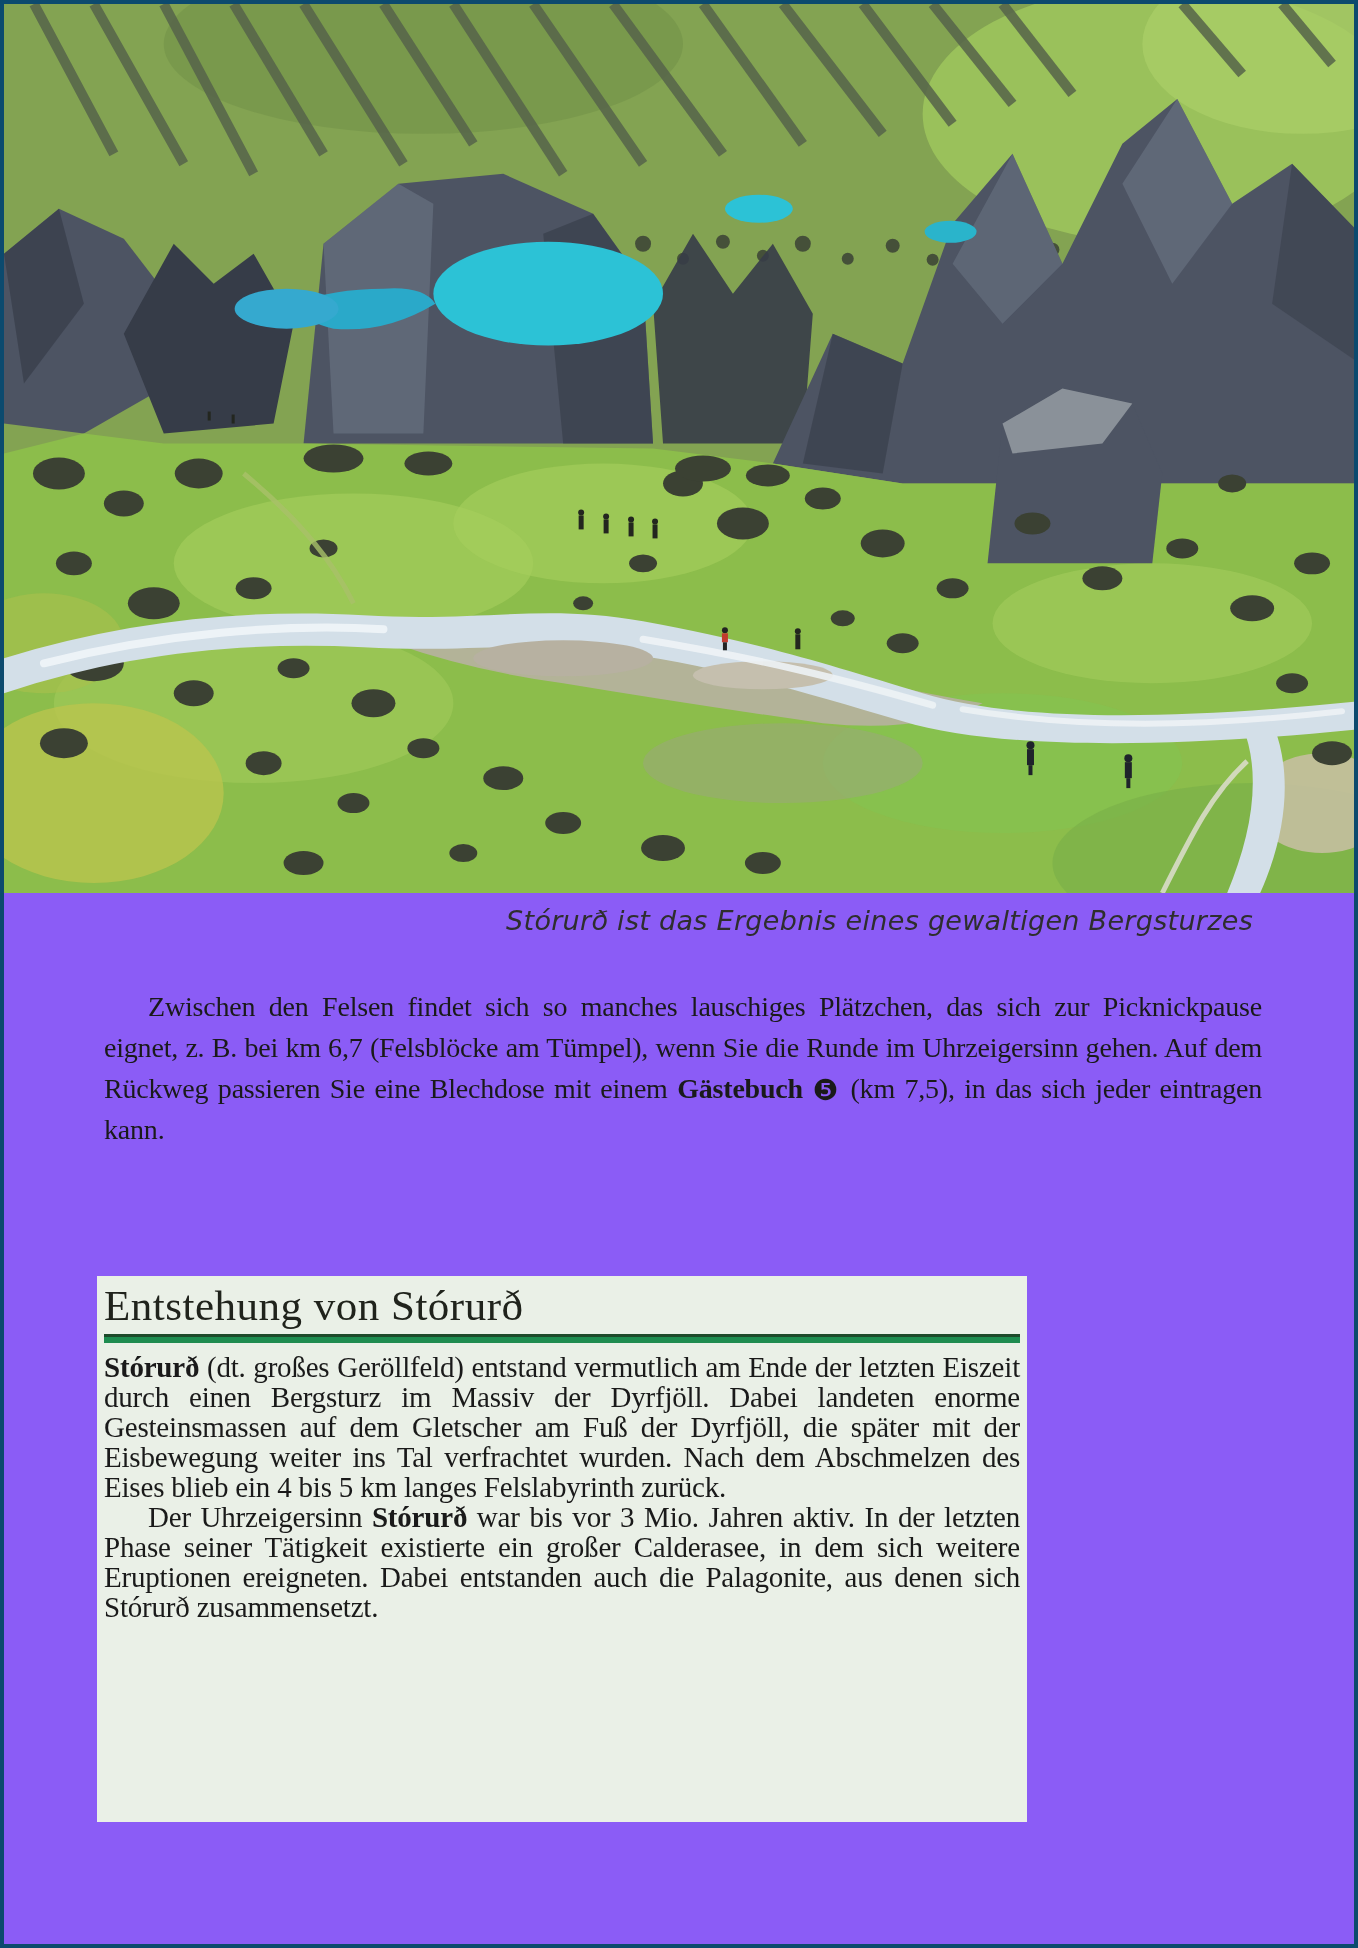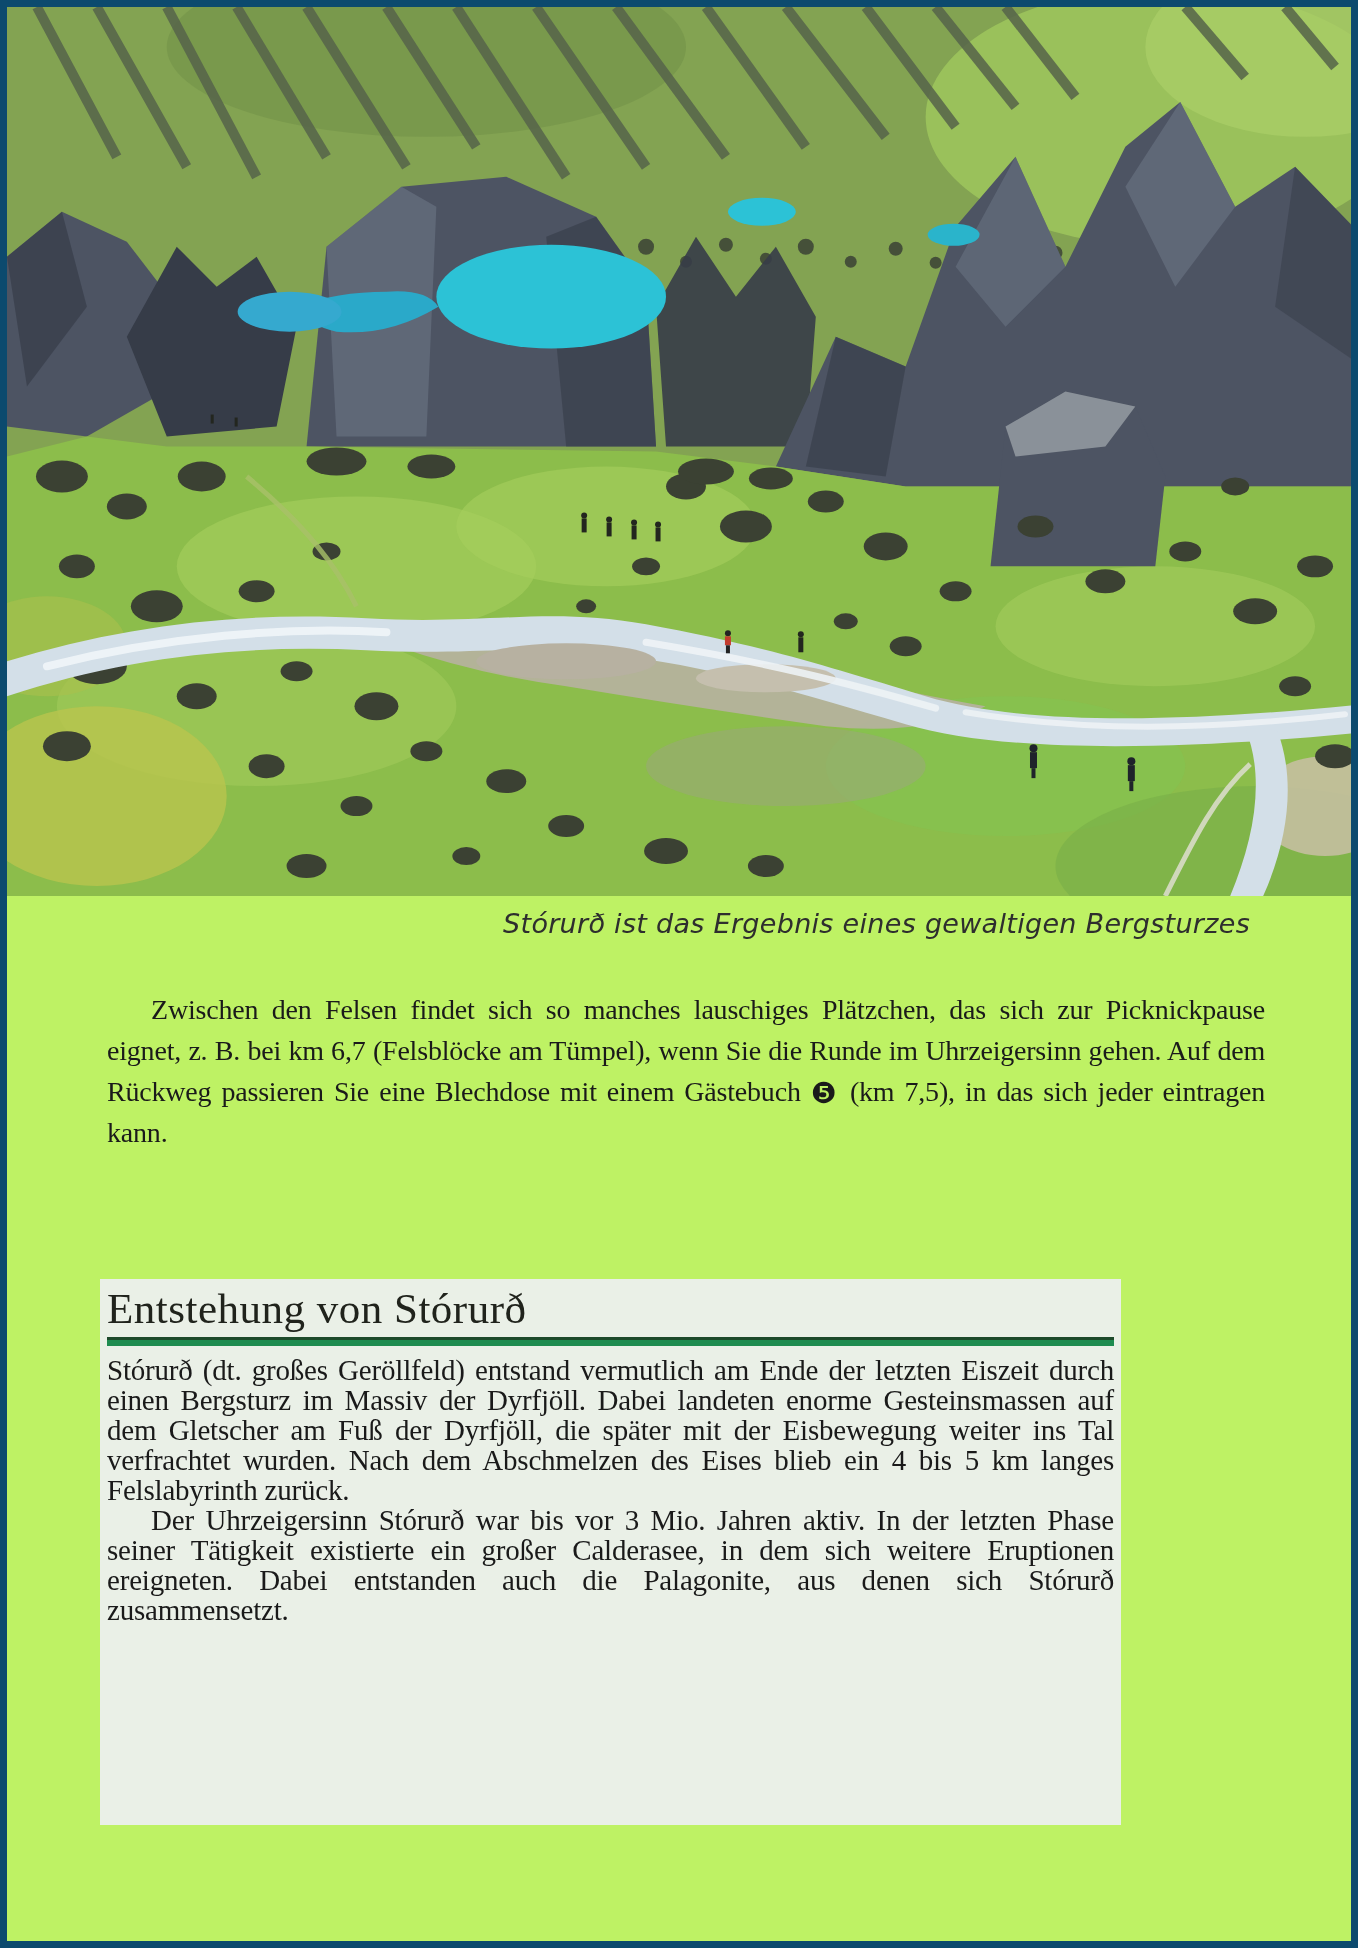--- a/index.html
+++ b/index.html
@@ -1,18 +1,18 @@
 <!DOCTYPE html>
 <html style="--accent_green: #1e8c50; --accent_dark: #1d4a2a; --box_bg: #eaf0e7; --heading_text: #20231c; --body_text: #1a1a1a; --caption_text: #2e2e2e; --photo_hill: #83a352; --photo_rock: #4d5463; --photo_rock_light: #727c8c; --photo_rock_dark: #363c48; --photo_pool: #2cc2d6; --photo_meadow: #8cbd4b; --photo_meadow_light: #a6ce5e; --photo_river: #d3dfe8; --photo_gravel: #b7b1a1; --photo_boulder: #3b4133; --hiker_red: #c23b2e;"><head>
 <meta charset="utf-8">
 <style>
   html,body { margin:0; padding:0; background:#ffffff; }
   .page {
     position:relative; width:1358px; height:1948px;
-    background:#bef264; border:7px solid #0c4a6e; box-sizing:border-box;
+    background:#8b5cf6; border:4px solid #0c4a6e; box-sizing:border-box;
     overflow:hidden;
     font-family:"Liberation Serif", serif;
   }
   .photo {
     position:absolute; top:0; left:0; width:1356px; height:889px; margin:0;
     overflow:hidden; background:var(--photo_hill,#83a352);
   }
   .photo svg { display:block; width:100%; height:100%; }
 
   .caption {
@@ -22,28 +22,28 @@
     letter-spacing:0.3px;
   }
 
   .bodytext {
     position:absolute; top:982px; left:100px; width:1158px;
     font-size:28px; line-height:41px; text-align:justify;
     color:var(--body_text,#191919); letter-spacing:-0.2px;
   }
   .bodytext p, .boxtext p { margin:0; }
   .indent { text-indent:44px; }
-  .b { font-weight:normal; }
+  .b { font-weight:bold; }
   .marker {
     font-family:"DejaVu Sans", sans-serif; font-size:29px;
     position:relative; top:2px; line-height:1;
   }
 
   .info-box {
-    position:absolute; top:1272px; left:93px; width:1021px; height:546px;
+    position:absolute; top:1272px; left:93px; width:930px; height:546px;
     background:var(--box_bg,#eaf0e7); box-sizing:border-box;
     padding:2px 7px 0 7px;
   }
   .info-box h2 {
     margin:0; font-weight:400; font-size:43px; line-height:56px;
     color:var(--heading_text,#20231c);
     border-bottom:3px solid var(--accent_dark,#1d4a2a);
     letter-spacing:0.5px;
   }
   .rule { height:6px; background:var(--accent_green,#1e8c50); margin:0 0 9px 0; }

